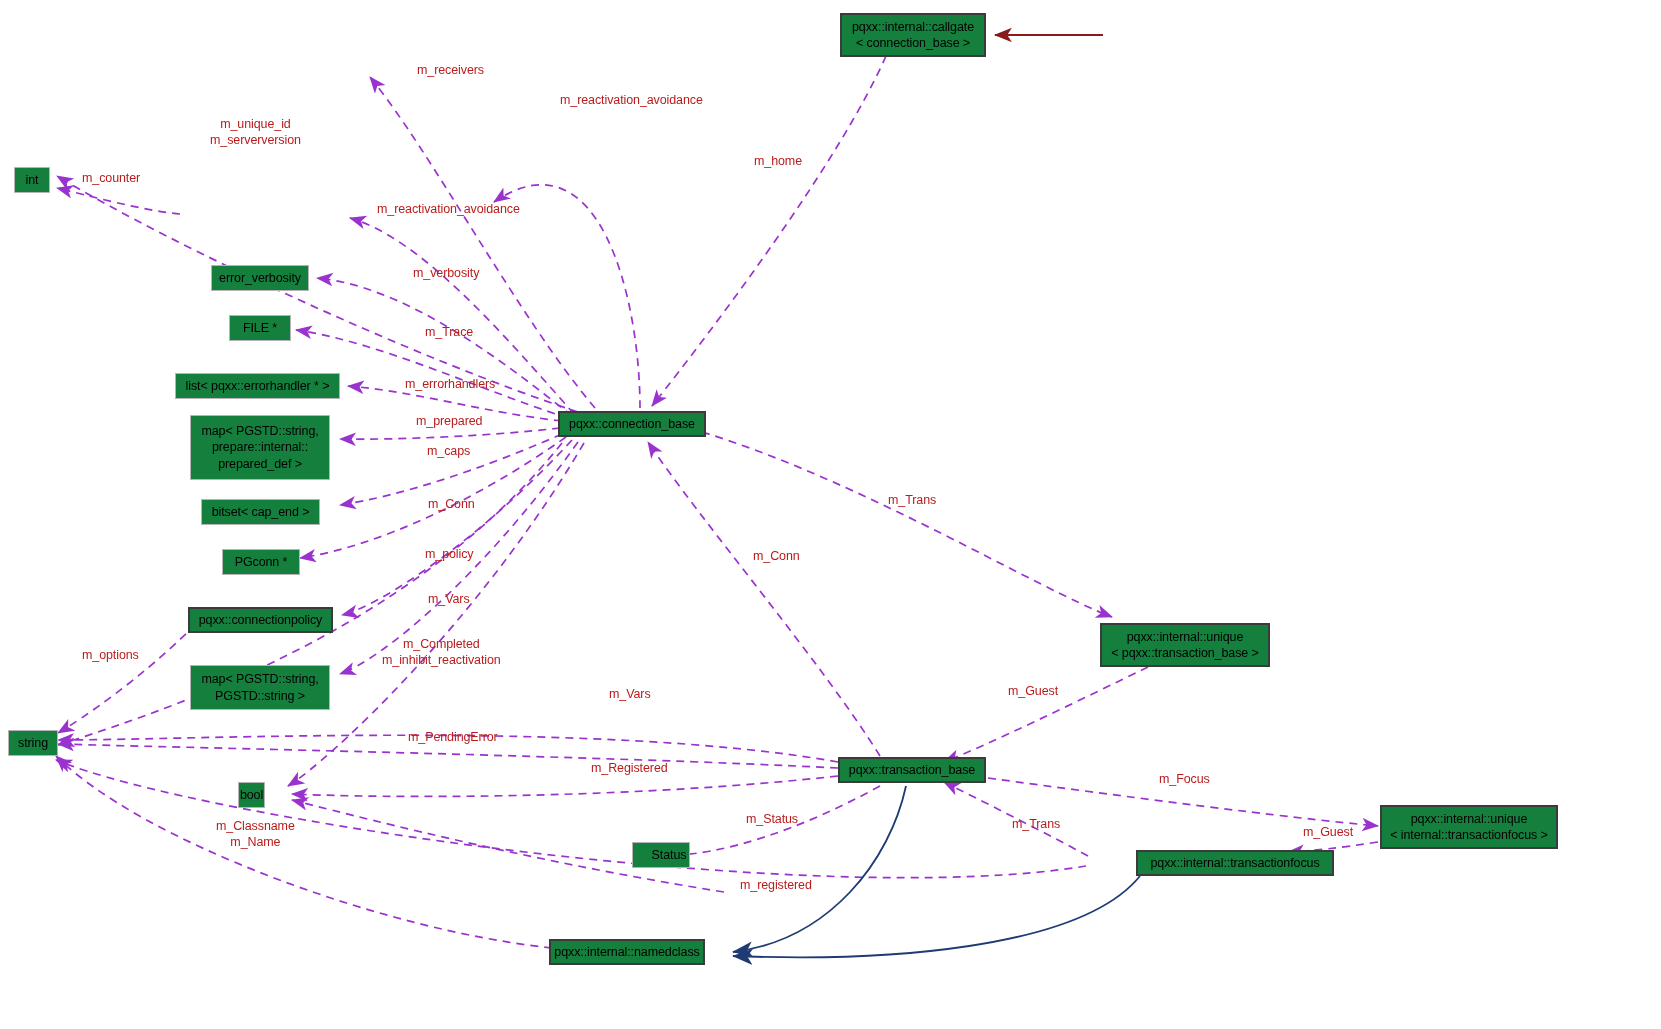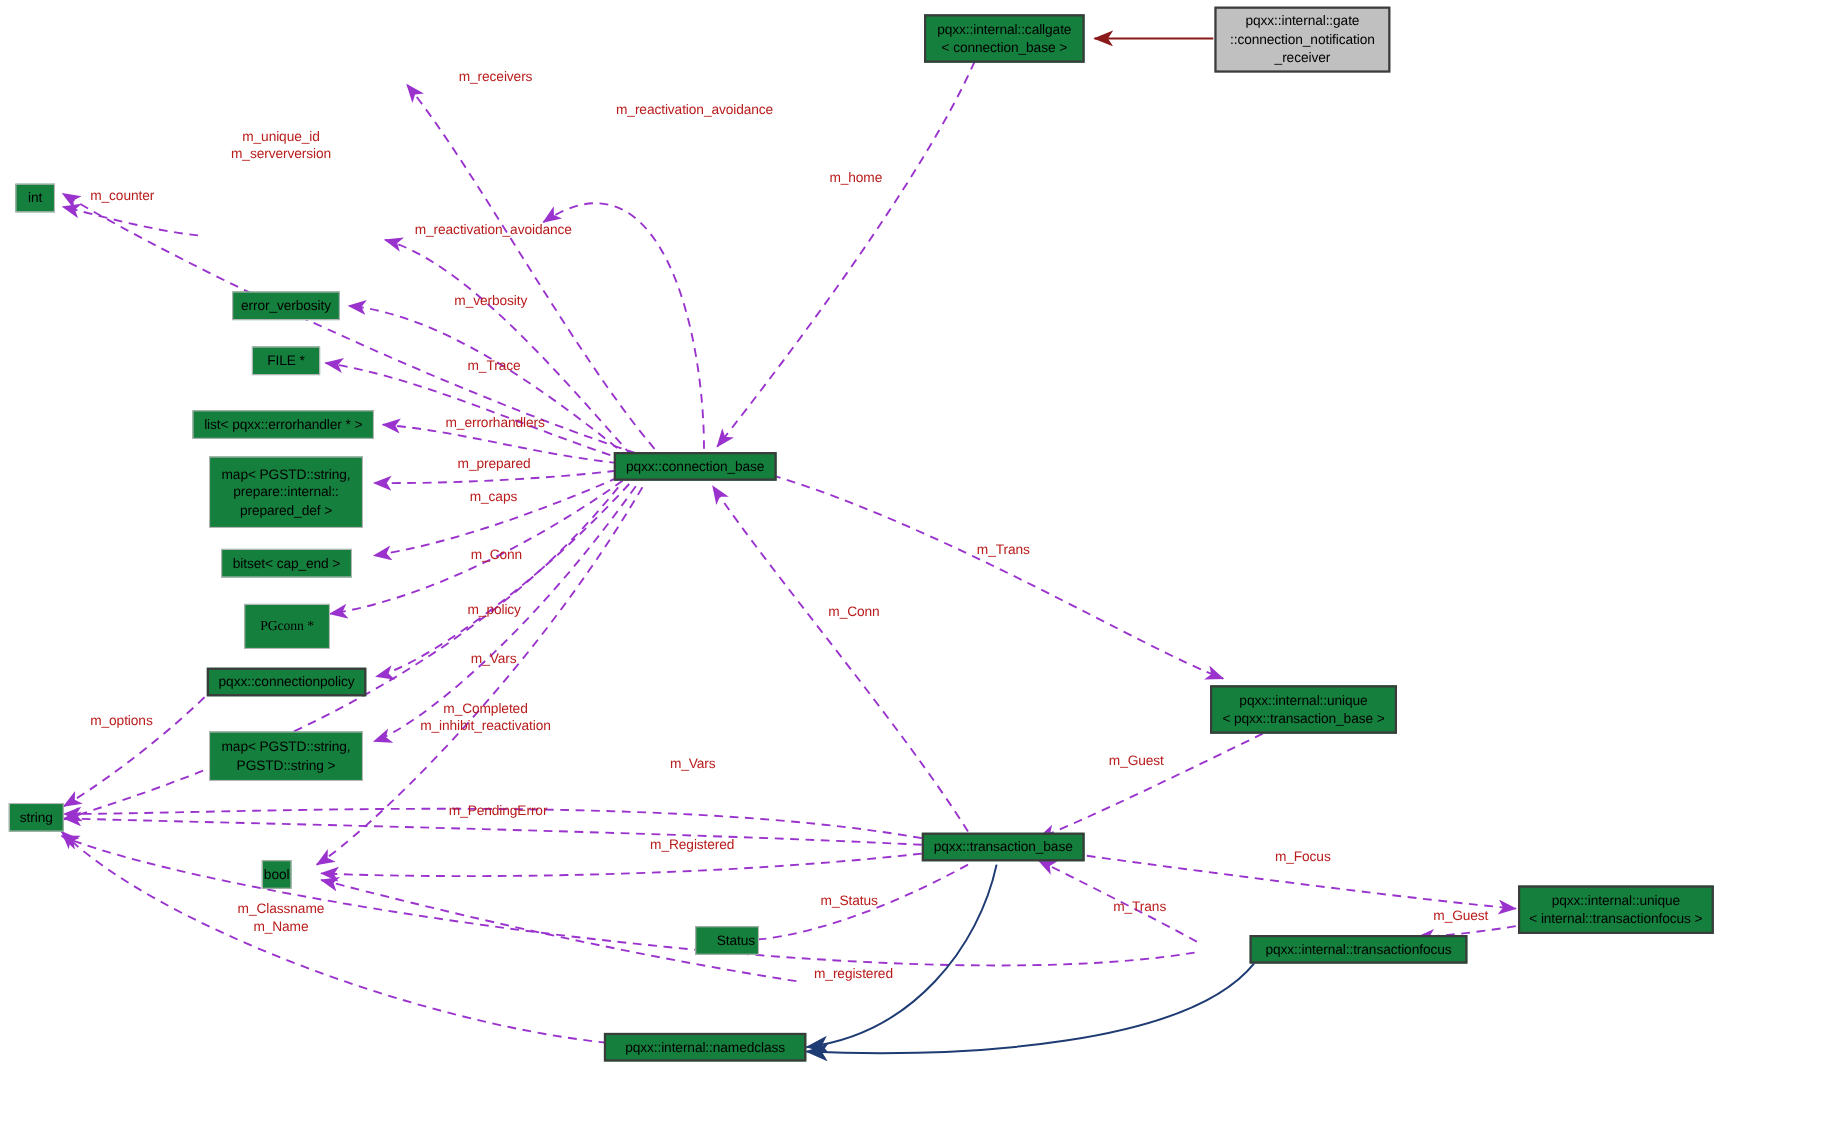--- a/index.html
+++ b/index.html
@@ -162,43 +162,40 @@
   <div class="node plain" style="left:229px; top:315px; width:62px; height:26px;">FILE *</div>
 
   <div class="node plain" style="left:175px; top:373px; width:165px; height:26px;">list&lt; pqxx::errorhandler * &gt;</div>
 
   <div class="node plain" style="left:190px; top:415px; width:140px; height:65px;">map&lt; PGSTD::string,
 prepare::internal::
 prepared_def &gt;</div>
 
   <div class="node plain" style="left:201px; top:499px; width:119px; height:26px;">bitset&lt; cap_end &gt;</div>
 
-  <div class="node plain" style="left:222px; top:549px; width:78px; height:41px;font-family:Liberation Serif, serif;">PGconn *</div>
+  <div class="node plain" style="left:222px; top:549px; width:78px; height:26px;">PGconn *</div>
 
   <div class="node strong" style="left:188px; top:607px; width:145px; height:26px;">pqxx::connectionpolicy</div>
 
   <div class="node plain" style="left:190px; top:665px; width:140px; height:45px;">map&lt; PGSTD::string,
 PGSTD::string &gt;</div>
 
   <div class="node plain" style="left:8px; top:730px; width:50px; height:26px;">string</div>
 
   <div class="node plain" style="left:238px; top:782px; width:27px; height:26px;">bool</div>
 
   <div class="node plain" style="left:632px; top:842px; width:58px; height:26px;padding-left:16px;">Status</div>
 
-  <div class="node strong" style="left:549px; top:939px; width:184px; height:26px;">pqxx::internal::namedclass</div>
+  <div class="node strong" style="left:549px; top:939px; width:156px; height:26px;">pqxx::internal::namedclass</div>
 
   <div class="node strong" style="left:558px; top:411px; width:148px; height:26px;">pqxx::connection_base</div>
 
   <div class="node strong" style="left:840px; top:13px; width:146px; height:44px;">pqxx::internal::callgate
 &lt; connection_base &gt;</div>
 
-  <div class="node highlight" style="left:1104px; top:6px; width:160px; height:60px;">pqxx::internal::gate
-::connection_notification
-_receiver</div>
 
   <div class="node strong" style="left:1100px; top:623px; width:170px; height:44px;">pqxx::internal::unique
 &lt; pqxx::transaction_base &gt;</div>
 
   <div class="node strong" style="left:838px; top:757px; width:148px; height:26px;">pqxx::transaction_base</div>
 
   <div class="node strong" style="left:1136px; top:850px; width:198px; height:26px;">pqxx::internal::transactionfocus</div>
 
   <div class="node strong" style="left:1380px; top:805px; width:178px; height:44px;">pqxx::internal::unique
 &lt; internal::transactionfocus &gt;</div>

